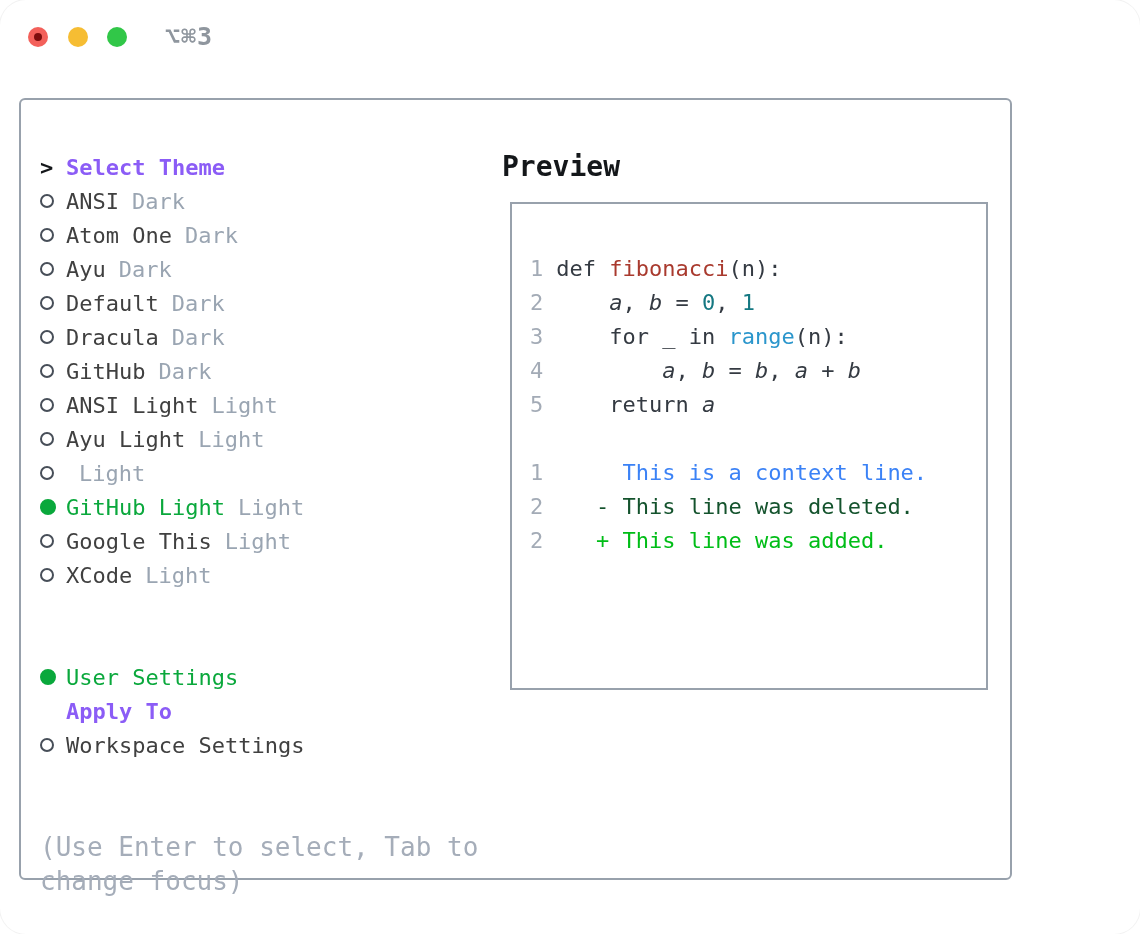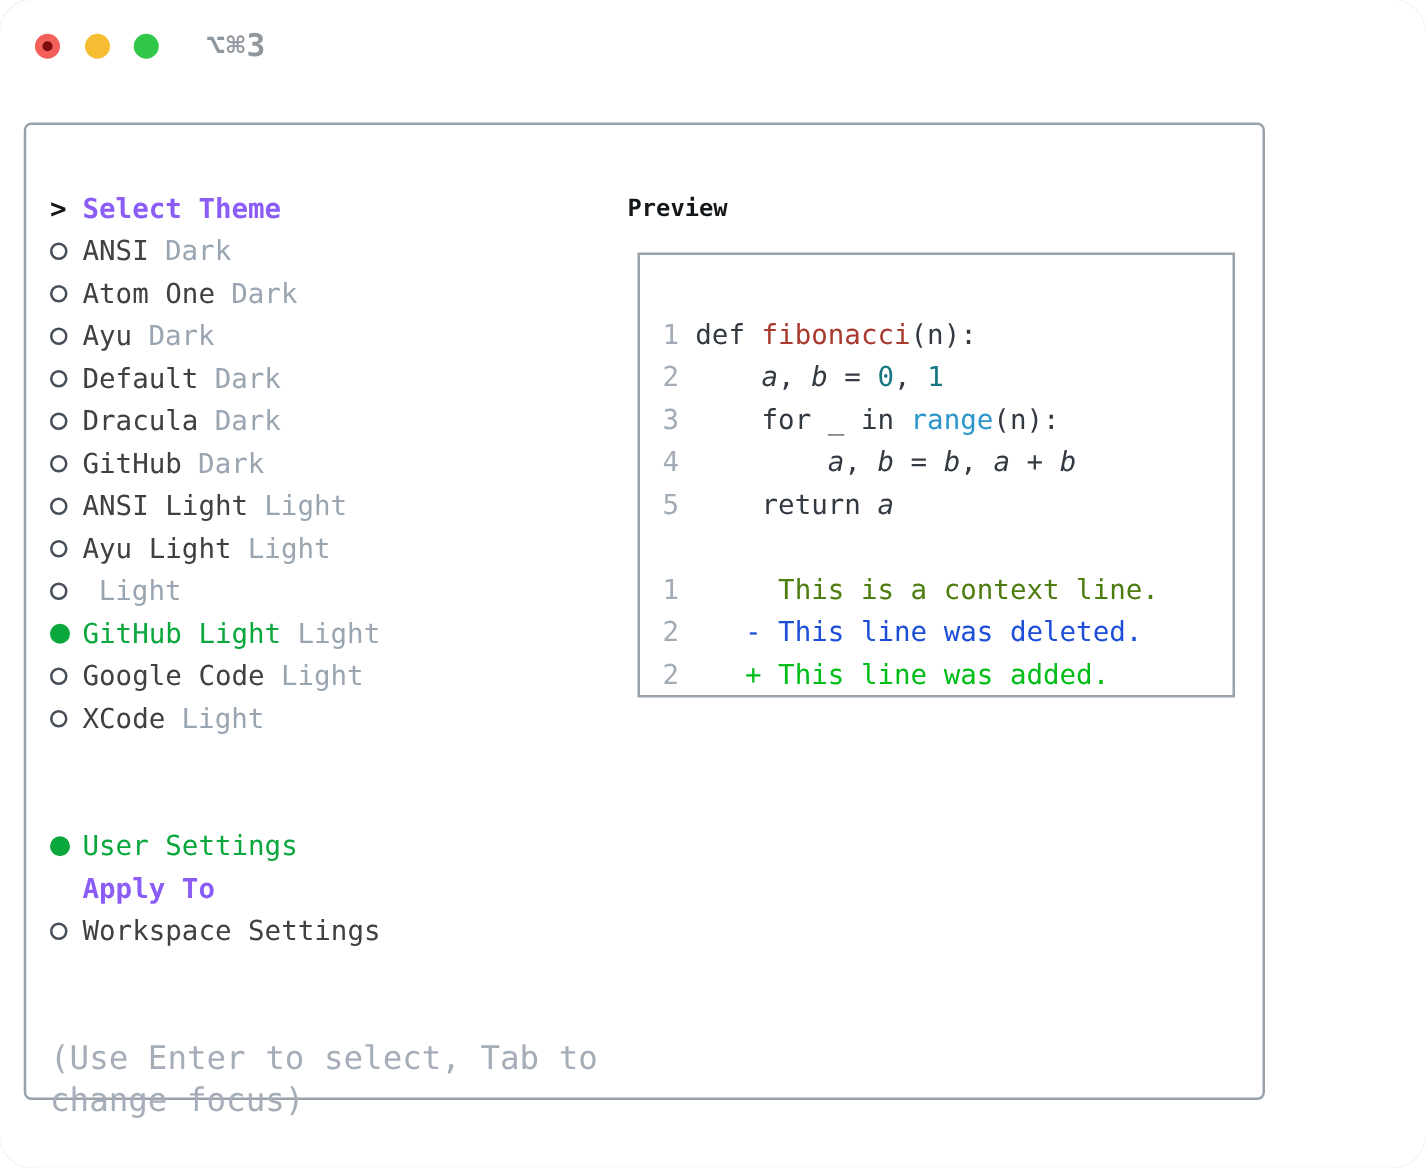--- a/index.html
+++ b/index.html
@@ -49,36 +49,36 @@
   .hdr { color: #8b5cf6; font-weight: bold; }
   .t-name { color: #404040; }
   .t-variant { color: #9aa5b2; margin-left: 13px; }
   .row.selected .t-name { color: #0aa83c; }
   .spacer { height: 68px; }
   .help { color: #a5adb9; font-size: 26px; line-height: 34px; white-space: pre; }
 
   
   .preview-title {
     position: absolute; left: 481px; top: 50px; height: 34px; line-height: 34px;
-    font-size: 19px; font-weight: bold; color: #14171a;
+    font-size: 28px; font-weight: bold; color: #14171a;
   }
   .preview-pane {
-    position: absolute; left: 489px; top: 102px; width: 478px; height: 356px;
+    position: absolute; left: 489px; top: 102px; width: 478px; height: 488px;
     border: 2px solid #98a1ac; background: #ffffff;
   }
   .code { position: absolute; left: 18px; top: 48px; font-size: 22px; }
   .code-line { height: 34px; line-height: 34px; white-space: pre; }
   .ln { color: #a3abb6; padding-right: 13px; }
   .c-code    { color: #343a42; }
   .c-func    { color: #a93a2e; }
   .c-var     { color: #343a42; font-style: italic; }
   .c-num     { color: #157882; }
   .c-builtin { color: #2b96cc; }
-  .c-context { color: #4d7c0f; }
-  .c-del     { color: #1d4ed8; margin-top: 36px; }
+  .c-context { color: #3b82f6; }
+  .c-del     { color: #14532d; margin-top: 36px; }
   .c-add     { color: #00bd17; }
 </style>
 </head>
 <body>
 
 <div class="window">
 
   <div class="titlebar">
     <div class="light close">
       <div class="dot"></div>
@@ -141,21 +141,21 @@
         <span class="marker-col"><span class="radio"></span></span>
         <span class="t-variant">Light</span>
       </div>
       <div class="row selected">
         <span class="marker-col"><span class="radio on"></span></span>
         <span class="t-name">GitHub Light</span>
         <span class="t-variant">Light</span>
       </div>
       <div class="row">
         <span class="marker-col"><span class="radio"></span></span>
-        <span class="t-name">Google Code</span>
+        <span class="t-name">Google This</span>
         <span class="t-variant">Light</span>
       </div>
       <div class="row">
         <span class="marker-col"><span class="radio"></span></span>
         <span class="t-name">XCode</span>
         <span class="t-variant">Light</span>
       </div>
 
       <div class="spacer"></div>
 

